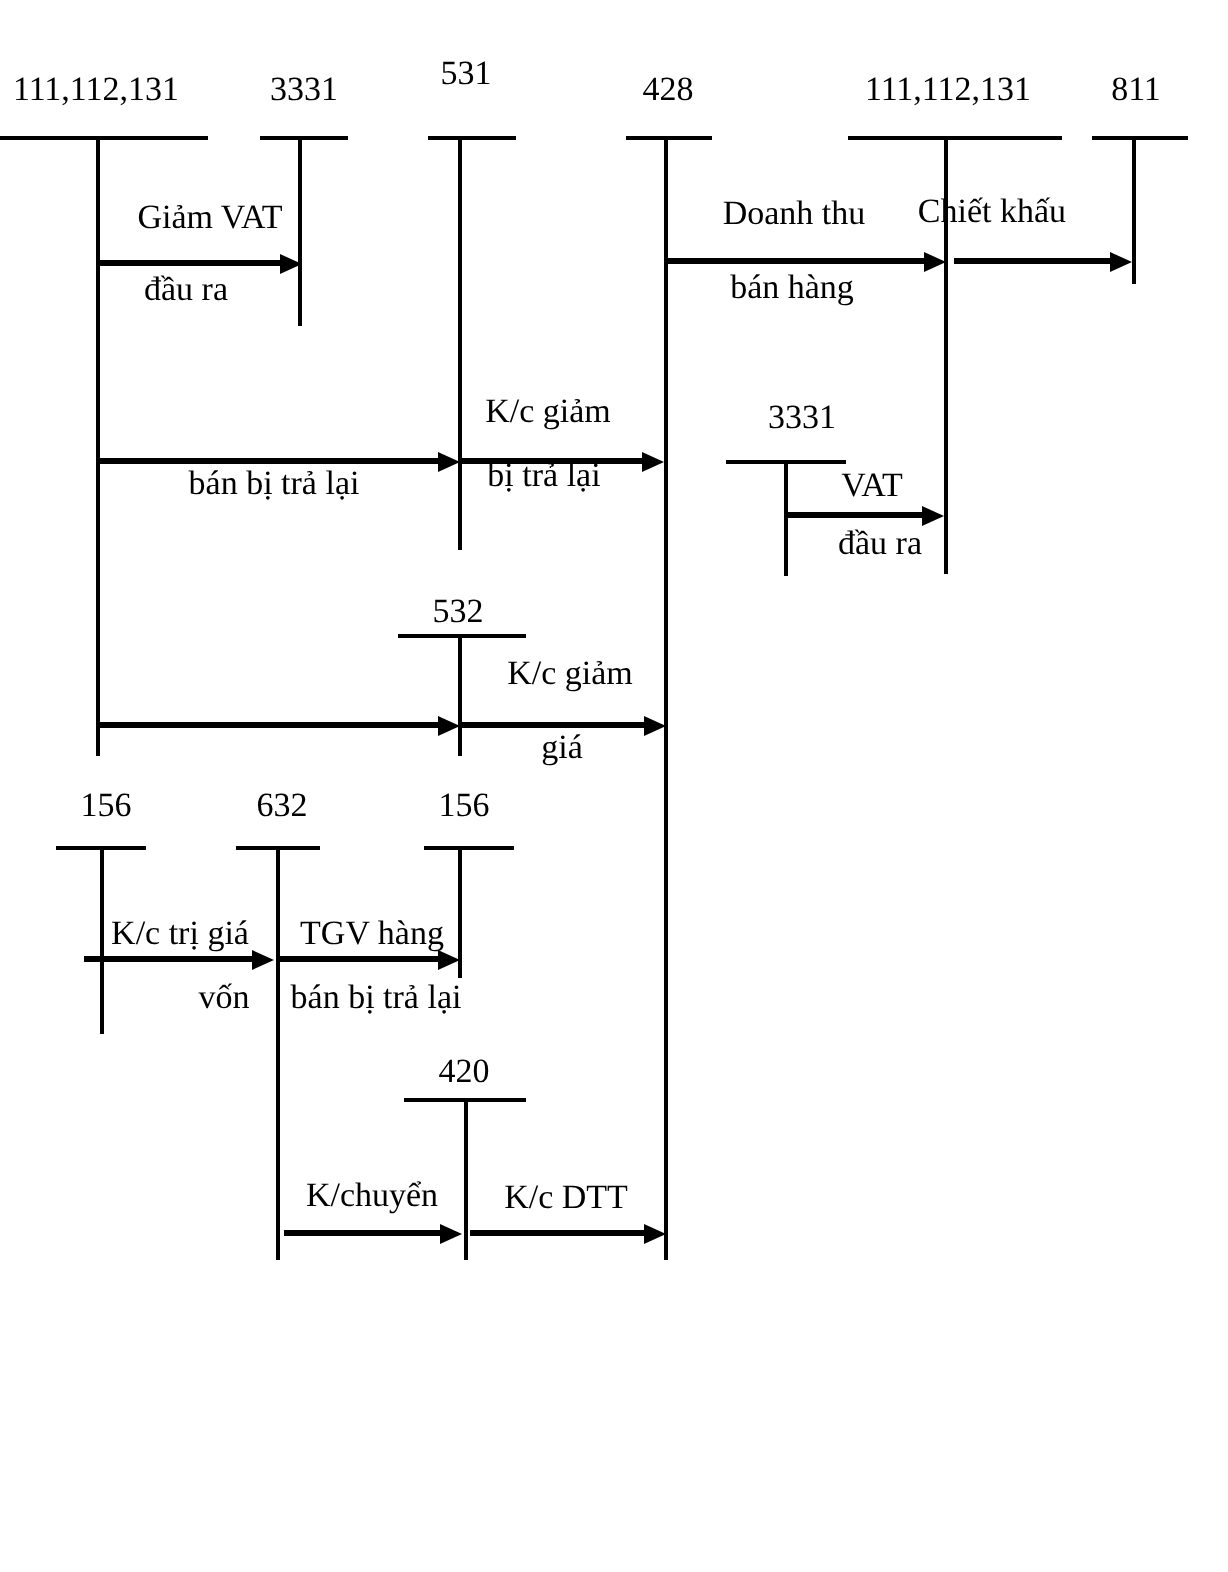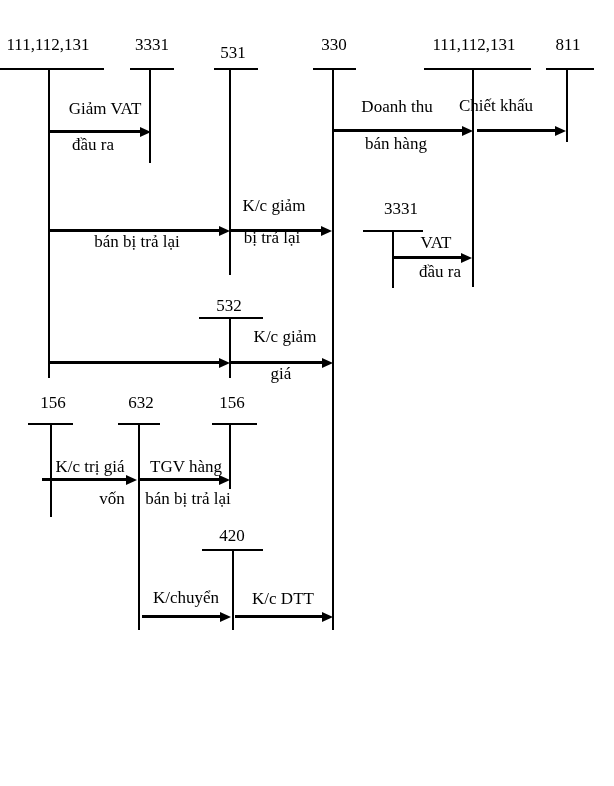--- a/index.html
+++ b/index.html
@@ -15,22 +15,22 @@
                 border-left:11px solid #000;border-top:5px solid transparent;
                 border-bottom:5px solid transparent;}
 </style>
 </head>
 <body>
 
 <div id="canvas">
 
   <div class="lbl" style="left:48px;top:36px">111,112,131</div>
   <div class="lbl" style="left:152px;top:36px">3331</div>
-  <div class="lbl" style="left:233px;top:44px">531</div>
-  <div class="lbl" style="left:334px;top:36px">330</div>
+  <div class="lbl" style="left:233px;top:28px">531</div>
+  <div class="lbl" style="left:334px;top:36px">428</div>
   <div class="lbl" style="left:474px;top:36px">111,112,131</div>
   <div class="lbl" style="left:568px;top:36px">811</div>
 
   <div class="hline" style="left:0;width:104px;top:68px"></div>
   <div class="hline" style="left:130px;width:44px;top:68px"></div>
   <div class="hline" style="left:214px;width:44px;top:68px"></div>
   <div class="hline" style="left:313px;width:43px;top:68px"></div>
   <div class="hline" style="left:424px;width:107px;top:68px"></div>
   <div class="hline" style="left:546px;width:48px;top:68px"></div>
 

